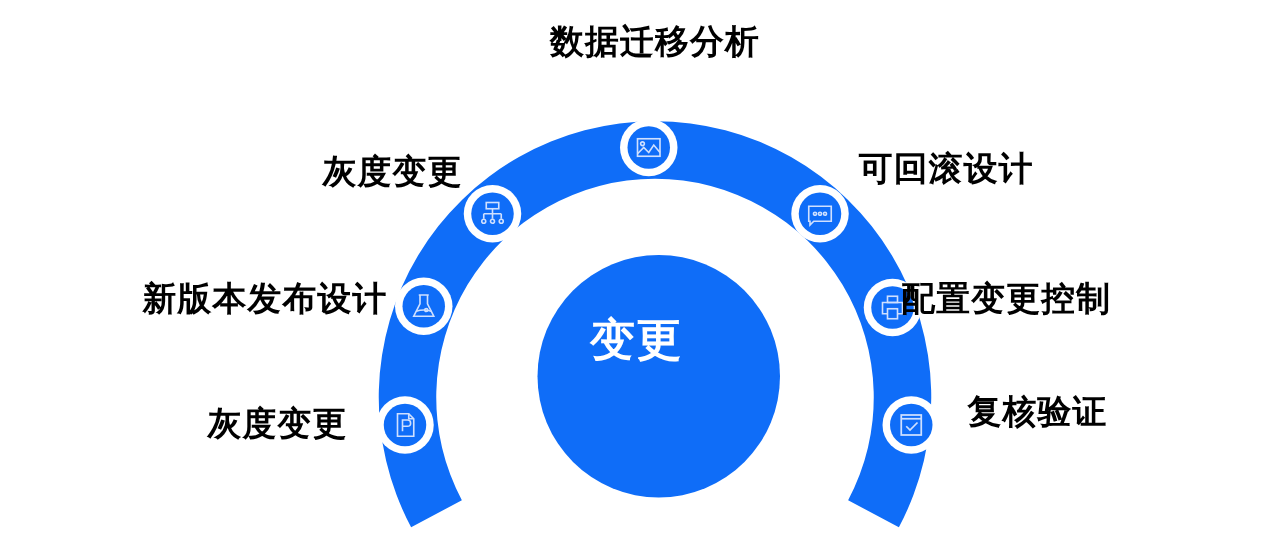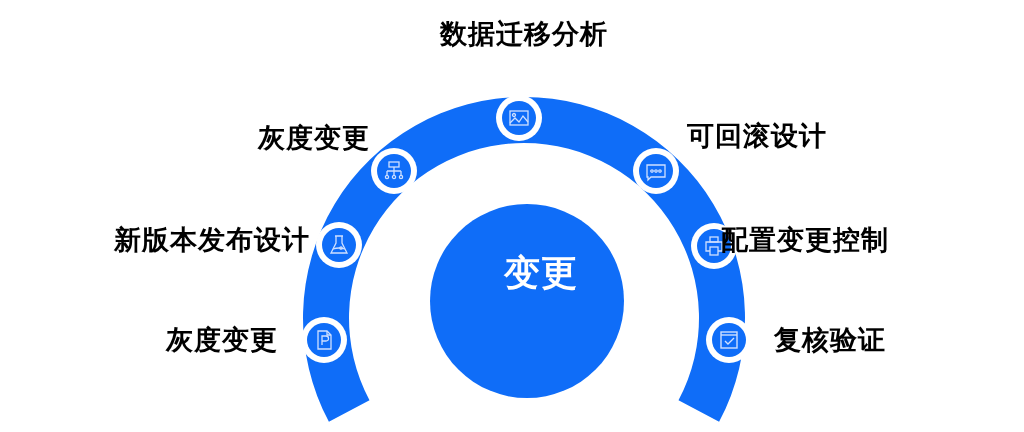--- a/index.html
+++ b/index.html
@@ -2,21 +2,21 @@
 <html><head>
   <meta charset="utf-8">
   <style>
     html, body { margin: 0; padding: 0; background: #ffffff; }
     body { width: 1024px; height: 432px; position: relative; overflow: hidden;
            font-family: "DejaVu Sans", "Liberation Sans", sans-serif; }
     #diagram { position: absolute; left: 0; top: 0; width: 1024px; height: 432px; }
     .label { position: absolute; font-weight: bold; color: #000; font-size: 27px;
              line-height: 40px; white-space: nowrap; letter-spacing: 1px; }
     .label.right-align { text-align: right; }
-    .center-text { position: absolute; left: 445px; top: 252px; width: 192px; text-align: center;
+    .center-text { position: absolute; left: 413px; top: 252px; width: 192px; text-align: center;
                    color: #fff; font-weight: bold; font-size: 36px; line-height: 42px; letter-spacing: 1px; }
   </style>
 </head>
 <body>
 
 <svg id="diagram" width="1024" height="432" viewBox="0 0 1024 432" xmlns="http://www.w3.org/2000/svg">
 
   <path d="M 328.9 421.8 A 221 221 0 1 1 719.1 421.8 L 678.5 400.2 A 175 175 0 1 0 369.5 400.2 Z" fill="#0F6DF8"></path>
 
   <circle cx="527" cy="301" r="97" fill="#0F6DF8"></circle>
@@ -98,13 +98,13 @@
 <div class="center-text">
   <div>变更</div>
 </div>
 
 <div class="label right-align" style="left:112px; top:320px; width:166px;">灰度变更</div>
 <div class="label right-align" style="left:20px; top:220px; width:290px;">新版本发布设计</div>
 <div class="label right-align" style="left:200px; top:118px; width:170px;">灰度变更</div>
 <div class="label" style="left:404px; top:14px; width:240px; text-align:center;">数据迁移分析</div>
 <div class="label" style="left:687px; top:118px;font-family:Liberation Mono, monospace;">可回滚设计</div>
 <div class="label" style="left:721px; top:220px;">配置变更控制</div>
-<div class="label" style="left:774px; top:320px;">复核验证</div>
+<div class="label" style="left:774px; top:310px;">复核验证</div>
 
 </body></html>

